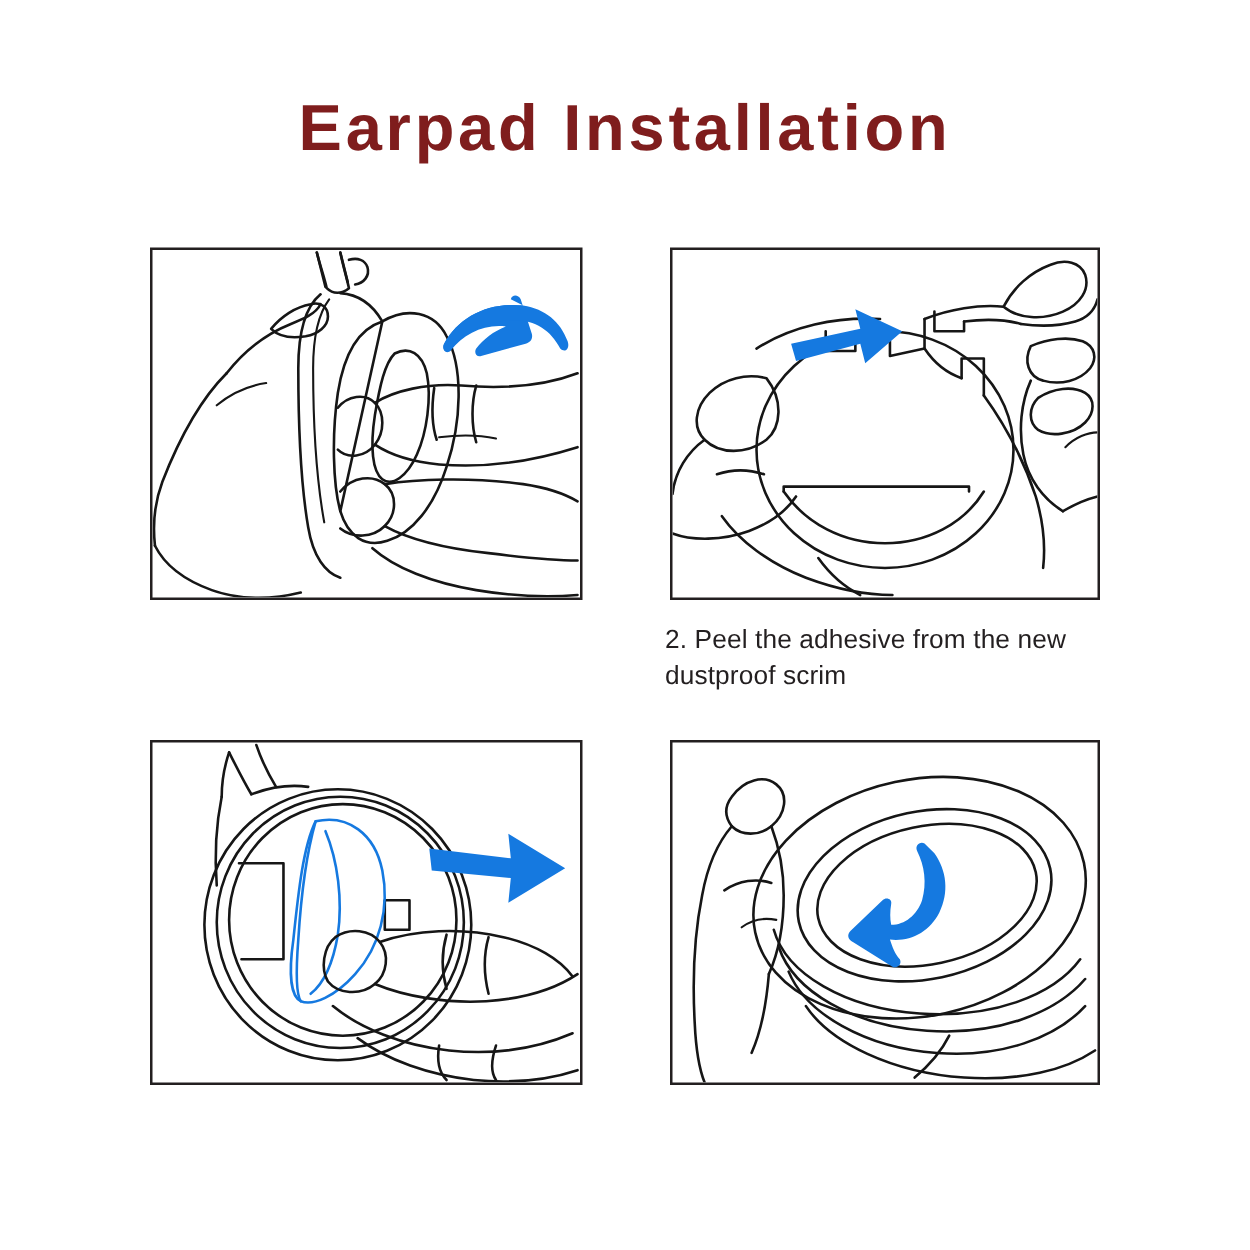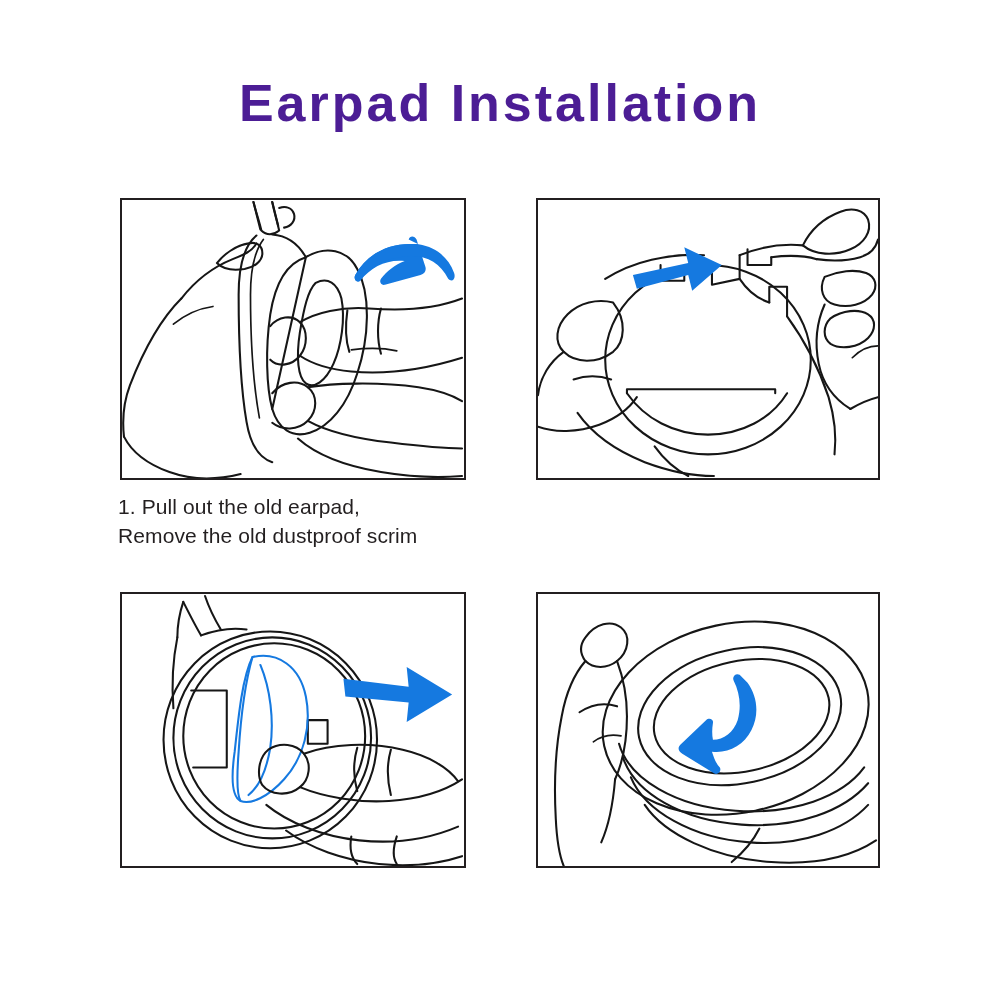--- a/index.html
+++ b/index.html
@@ -22,21 +22,21 @@
   
   #title {
     position: absolute;
     left: 0;
     top: 72px;
     width: 1000px;
     text-align: center;
     font-size: 52px;
     font-weight: bold;
     letter-spacing: 3px;
-    color: #4c1d95;
+    color: #7f1d1d;
     line-height: 62px;
     white-space: pre;
   }
 
   
   .panel {
     position: absolute;
     box-sizing: border-box;
     border: 2px solid #231f20;
     background: #ffffff;
@@ -206,16 +206,16 @@
       <path class="ink" d="M48 68 C36 82 28 102 24 124 C18 154 16 192 18 228 C19 250 22 266 26 276"></path>
       <path class="ink" d="M80 68 C86 84 90 104 90 124 C90 148 86 170 78 188"></path>
       <path class="ink" d="M42 120 C54 112 68 110 80 114"></path>
       <path class="ink" d="M78 188 C76 212 72 234 64 252"></path>
       <path class="ink-t" d="M56 150 C64 144 74 142 84 144"></path>
 
       <path class="arrow" d="M212 90 C222 104 224 122 216 138 C208 154 192 162 176 160 C178 166 180 172 184 176 C186 180 182 184 178 182 L146 162 C142 160 141 156 144 153 L170 128 C173 125 178 127 177 131 C176 137 176 143 177 148 C188 148 198 140 202 128 C206 114 204 100 198 88 C196 84 200 80 204 82 Z"></path>
     </svg>
   </div>
 
-  <div class="caption" id="caption-1">1. Pull out the old earpad,
-Remove the old dustproof scrim</div>
+  <div class="caption" id="caption-2">2. Peel the adhesive from the new
+dustproof scrim</div>
 
 </div>
 
 </body></html>

